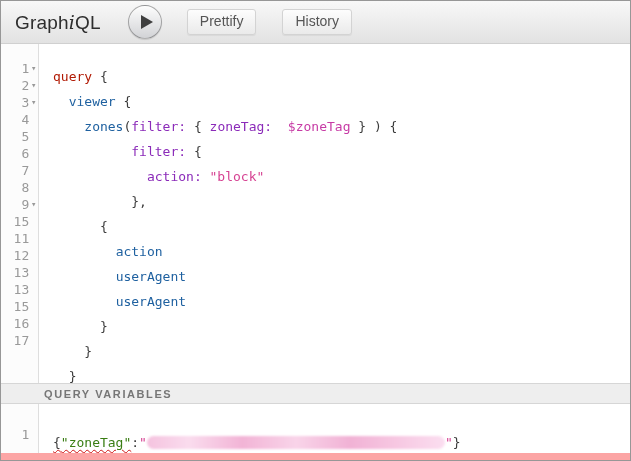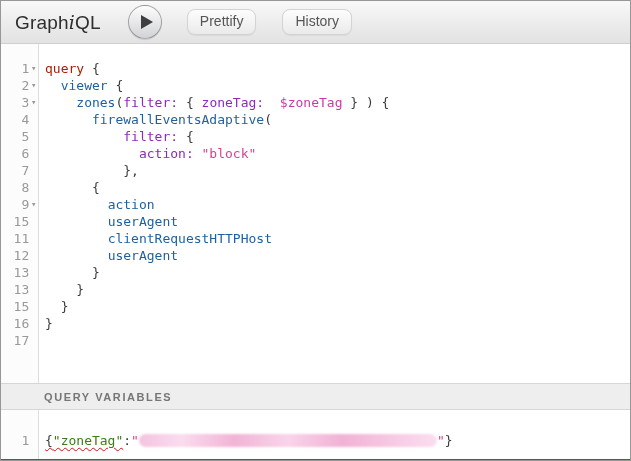--- a/index.html
+++ b/index.html
@@ -1,21 +1,21 @@
 <!DOCTYPE html>
 <html><head>
 <meta charset="utf-8">
 <style>
   * { box-sizing: border-box; }
   html, body { margin: 0; padding: 0; background: #fff; }
   .app {
     width: 631px; height: 461px;
     border: 1px solid #979797;
     font-family: "Liberation Sans", sans-serif;
-    background: #15803d;
+    background: #fca5a5;
     overflow: hidden;
     position: relative;
   }
   
   .toolbar {
     height: 43px;
     background: linear-gradient(#f8f8f8, #e2e2e2);
     border-bottom: 1px solid #d0d0d0;
     display: flex; align-items: center;
     padding-left: 14px;
@@ -35,21 +35,21 @@
     width: 0; height: 0;
     border-left: 12px solid #3f3f3f;
     border-top: 7px solid transparent;
     border-bottom: 7px solid transparent;
     margin-left: 4px;
   }
   .tb-btn {
     padding: 3px 12px 5px;
     background: linear-gradient(#fdfdfd, #eaeaea);
     border: 1px solid #d3d3d3;
-    border-radius: 8px;
+    border-radius: 3px;
     color: #555; font-size: 14px;
     font-family: "Liberation Sans", sans-serif;
     box-shadow: 0 1px 1px rgba(0,0,0,0.06);
     cursor: pointer;
   }
   .tb-btn.prettify { margin-left: 25px; }
   .tb-btn.history  { margin-left: 26px; }
   
   .mono { font-family: "DejaVu Sans Mono", "Liberation Mono", monospace; font-size: 13px; line-height: 17px; }
   .query-pane { height: 339px; display: flex; background: #fff; overflow: hidden; }
@@ -57,32 +57,32 @@
     width: 38px; flex: 0 0 38px;
     background: #fcfcfc;
     border-right: 1px solid #dedede;
     padding-top: 16px;
     color: #999;
   }
   .gutter-row { display: flex; height: 17px; }
   .lnum { width: 29px; text-align: right; color: #999; }
   .fold { width: 9px; text-align: center; color: #999; font-size: 9px; line-height: 17px; }
   .code-area { flex: 1; padding: 16px 0 0 6px; overflow: hidden; }
-  pre.code-line { margin: 0; height: 17px; }
+  pre.code-line { margin: 8px; height: 17px; }
   .tok-kw   { color: #B11A04; }
   .tok-prop { color: #1F61A0; }
   .tok-attr { color: #8B2BB9; }
   .tok-str  { color: #D64292; }
   .tok-num  { color: #2882F9; }
   .tok-varb { color: #C73BA5; }
   .tok-pn   { color: #3b3b3b; }
   .tok-pln  { color: #333; }
   
   .var-title {
-    height: 27px;
+    height: 21px;
     background: #eeeeee;
     border-top: 1px solid #d6d6d6;
     border-bottom: 1px solid #d6d6d6;
     display: flex; align-items: center;
     padding-left: 43px;
     font-size: 11px; font-weight: bold;
     letter-spacing: 1.6px;
     color: #767676;
   }
   .var-pane { height: 49px; display: flex; background: #fff; overflow: hidden; }
@@ -188,28 +188,26 @@
         </div>
         <div class="gutter-row">
           <span class="lnum">17</span>
           <span class="fold"></span>
         </div>
       </div>
     <div class="code-area" id="q-code">
         <pre class="code-line"><span class="tok-kw">query</span><span class="tok-pn"> {</span></pre>
         <pre class="code-line"><span class="tok-pln">  </span><span class="tok-prop">viewer</span><span class="tok-pn"> {</span></pre>
         <pre class="code-line"><span class="tok-pln">    </span><span class="tok-prop">zones</span><span class="tok-pn">(</span><span class="tok-attr">filter:</span><span class="tok-pn"> { </span><span class="tok-attr">zoneTag:</span><span class="tok-pln">  </span><span class="tok-varb">$zoneTag</span><span class="tok-pn"> } ) {</span></pre>
-        <pre class="code-line"><span class="tok-pln">      </span><span class="tok-prop">firewallEventsAdaptive</span><span class="tok-pn">(</span></pre>
         <pre class="code-line"><span class="tok-pln">          </span><span class="tok-attr">filter:</span><span class="tok-pn"> {</span></pre>
         <pre class="code-line"><span class="tok-pln">            </span><span class="tok-attr">action:</span><span class="tok-pln"> </span><span class="tok-str">"block"</span></pre>
         <pre class="code-line"><span class="tok-pln">          </span><span class="tok-pn">},</span></pre>
         <pre class="code-line"><span class="tok-pln">      </span><span class="tok-pn">{</span></pre>
         <pre class="code-line"><span class="tok-pln">        </span><span class="tok-prop">action</span></pre>
         <pre class="code-line"><span class="tok-pln">        </span><span class="tok-prop">userAgent</span></pre>
-        <pre class="code-line"><span class="tok-pln">        </span><span class="tok-prop">clientRequestHTTPHost</span></pre>
         <pre class="code-line"><span class="tok-pln">        </span><span class="tok-prop">userAgent</span></pre>
         <pre class="code-line"><span class="tok-pln">      </span><span class="tok-pn">}</span></pre>
         <pre class="code-line"><span class="tok-pln">    </span><span class="tok-pn">}</span></pre>
         <pre class="code-line"><span class="tok-pln">  </span><span class="tok-pn">}</span></pre>
         <pre class="code-line"><span class="tok-pn">}</span></pre>
       </div>
   </div>
 
   <div class="var-title">
     <span>QUERY VARIABLES</span>

